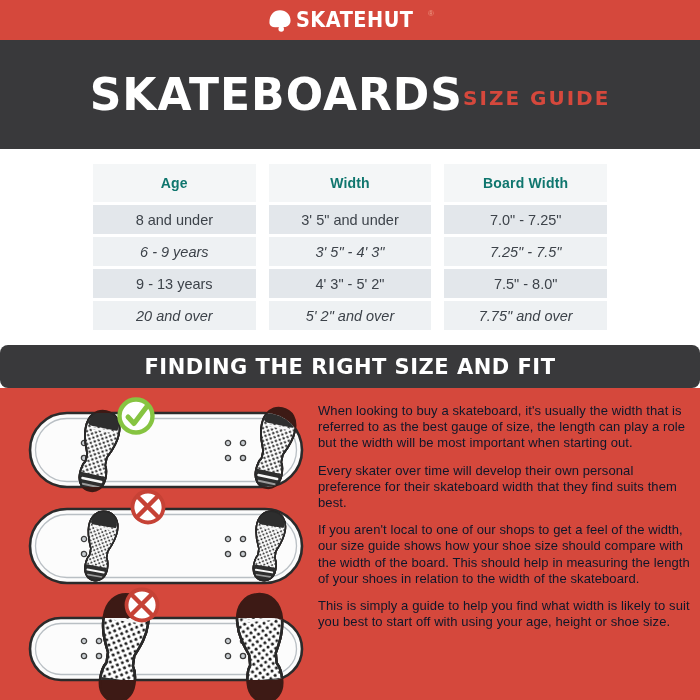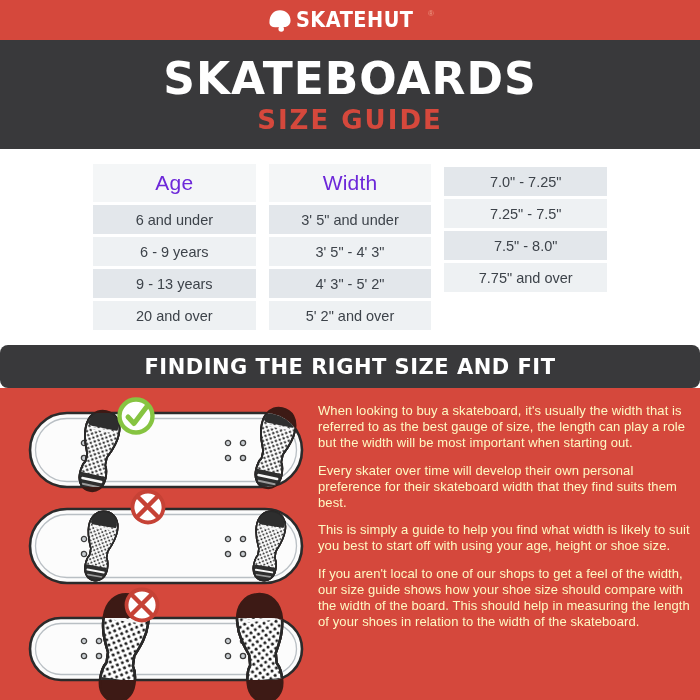--- a/index.html
+++ b/index.html
@@ -20,49 +20,49 @@
   .topbar{position:absolute;left:0;top:0;width:700px;height:40px;background:var(--red);
     display:flex;align-items:center;justify-content:center;}
   .logo{display:flex;align-items:center;gap:3px;}
   .logo svg{display:block;}
   .logo-text{font-family:"DejaVu Sans",sans-serif;font-weight:bold;font-size:21px;color:#fff;
     letter-spacing:.5px;transform:scaleX(.92);transform-origin:left center;}
   .reg{font-size:8px;color:#ee9b85;vertical-align:top;position:relative;top:-7px;left:1px;}
 
   
   .hero{position:absolute;left:0;top:40px;width:700px;height:109px;background:var(--dark);
-    display:flex;flex-direction:column;align-items:center;justify-content:center;}
+    display:flex;flex-direction:row;align-items:center;justify-content:center;}
   .hero-title{font-family:"DejaVu Sans",sans-serif;font-weight:bold;font-size:44px;color:#fff;
     letter-spacing:1px;line-height:1;}
-  .hero-sub{font-family:"DejaVu Sans",sans-serif;font-weight:bold;font-size:26px;color:var(--red);
+  .hero-sub{font-family:"DejaVu Sans",sans-serif;font-weight:bold;font-size:20px;color:var(--red);
     letter-spacing:2px;line-height:1;margin-top:6px;}
 
   
   .table-section{position:absolute;left:0;top:149px;width:700px;height:196px;background:#fff;}
   .size-table{position:absolute;left:93px;top:15px;width:514px;display:flex;gap:13px;}
   .tcol{flex:1;display:flex;flex-direction:column;}
   .th{height:38px;background:var(--header-bg);display:flex;align-items:center;justify-content:center;
-    font-weight:normal;font-size:21px;color:#6d28d9;letter-spacing:.2px;}
+    font-weight:bold;font-size:14px;color:#0f766e;letter-spacing:.2px;}
   .td{height:29px;margin-top:3px;display:flex;align-items:center;justify-content:center;
     font-size:14.5px;color:#3d434a;}
   .td.r0,.td.r2{background:var(--row-dark);}
-  .td.r1,.td.r3{background:var(--row-light);}
+  .td.r1,.td.r3{background:var(--row-light);font-style:italic;}
 
   
   .fit-banner{position:absolute;left:0;top:345px;width:700px;height:43px;background:var(--dark);
     display:flex;align-items:center;justify-content:center;border-radius:8px;}
   .fit-title{font-family:"DejaVu Sans",sans-serif;font-weight:bold;font-size:21px;color:#fff;letter-spacing:.5px;}
 
   
   .bottom{position:absolute;left:0;top:388px;width:700px;height:312px;background:var(--red);}
   .board-svg{position:absolute;left:20px;width:300px;height:100px;overflow:visible;}
   #board1{top:11px;} #board2{top:107px;} #board3{top:209px;}
 
   .text-col{position:absolute;left:318px;top:15px;width:382px;}
-  .text-col p{color:#fef9c3;font-size:13px;line-height:16.2px;letter-spacing:.1px;margin:0 0 11px 0;}
+  .text-col p{color:#0f172a;font-size:13px;line-height:16.2px;letter-spacing:.1px;margin:0 0 11px 0;}
 
   .defs-svg{position:absolute;width:0;height:0;}
 </style>
 </head>
 <body>
 
 <div id="page">
 
   <svg class="defs-svg" aria-hidden="true">
     <defs>
@@ -117,33 +117,34 @@
 
   <div class="hero">
     <div class="hero-title">SKATEBOARDS</div>
     <div class="hero-sub">SIZE GUIDE</div>
   </div>
 
   <div class="table-section">
     <div class="size-table">
       <div class="tcol">
         <div class="th">Age</div>
-        <div class="td r0">6 and under</div>
+        <div class="td r0">8 and under</div>
         <div class="td r1">6 - 9 years</div>
         <div class="td r2">9 - 13 years</div>
         <div class="td r3">20 and over</div>
       </div>
       <div class="tcol">
         <div class="th">Width</div>
         <div class="td r0">3' 5" and under</div>
         <div class="td r1">3' 5" - 4' 3"</div>
         <div class="td r2">4' 3" - 5' 2"</div>
         <div class="td r3">5' 2" and over</div>
       </div>
       <div class="tcol">
+        <div class="th">Board Width</div>
         <div class="td r0">7.0" - 7.25"</div>
         <div class="td r1">7.25" - 7.5"</div>
         <div class="td r2">7.5" - 8.0"</div>
         <div class="td r3">7.75" and over</div>
       </div>
     </div>
   </div>
 
   <div class="fit-banner">
     <div class="fit-title">FINDING THE RIGHT SIZE AND FIT</div>
@@ -189,18 +190,18 @@
       <g clip-path="url(#deckClipB)">
         <use href="#shoeFull" transform="translate(102,51) rotate(8) scale(1.02)"></use>
         <use href="#shoeFull" transform="translate(242,51) rotate(-5) scale(1.02)"></use>
       </g>
       <use href="#iconCross" transform="translate(122,8)"></use>
     </svg>
 
     <div class="text-col">
       <p>When looking to buy a skateboard, it's usually the width that is referred to as the best gauge of size, the length can play a role but the width will be most important when starting out.</p>
       <p>Every skater over time will develop their own personal preference for their skateboard width that they find suits them best.</p>
+      <p>If you aren't local to one of our shops to get a feel of the width, our size guide shows how your shoe size should compare with the width of the board. This should help in measuring the length of your shoes in relation to the width of the skateboard.</p>
       <p>This is simply a guide to help you find what width is likely to suit you best to start off with using your age, height or shoe size.</p>
-      <p>If you aren't local to one of our shops to get a feel of the width, our size guide shows how your shoe size should compare with the width of the board. This should help in measuring the length of your shoes in relation to the width of the skateboard.</p>
     </div>
   </div>
 
 </div>
 
 </body></html>

